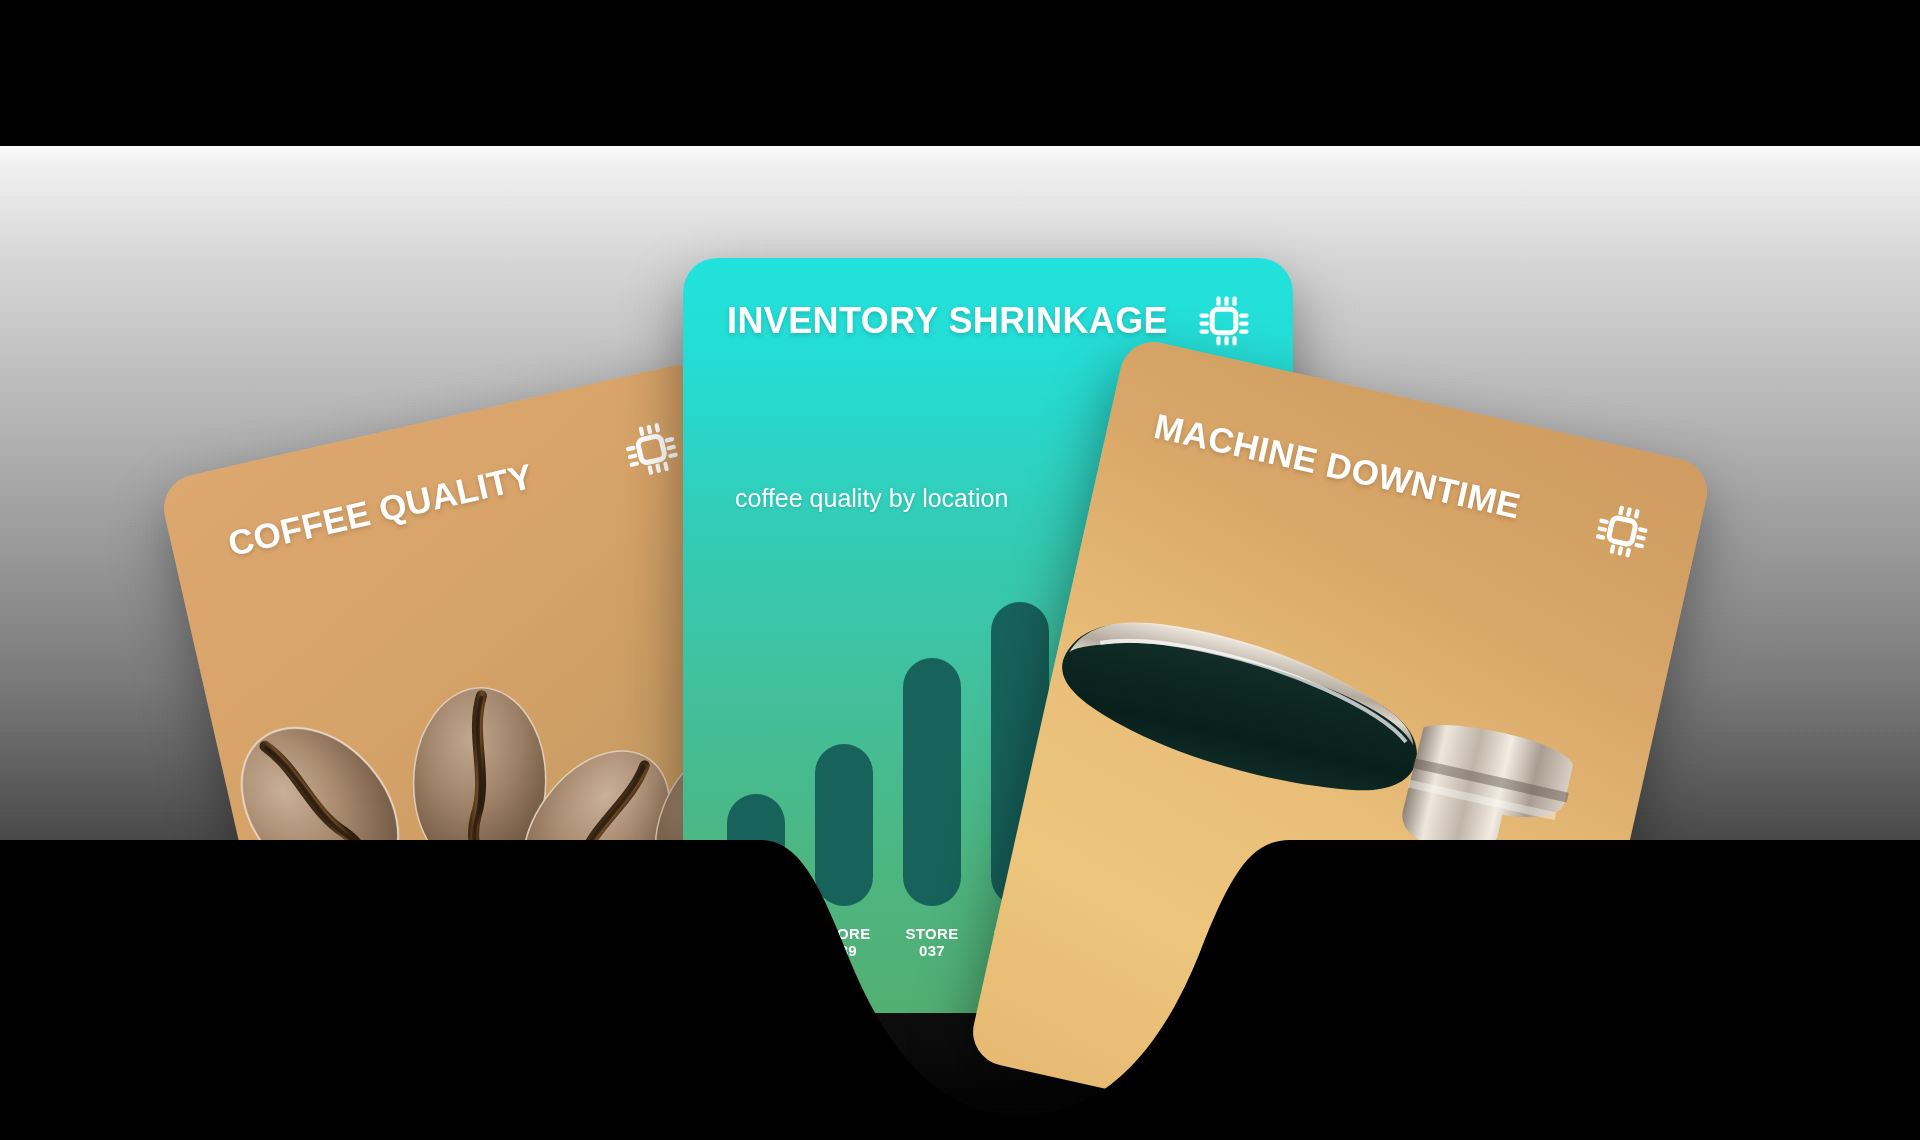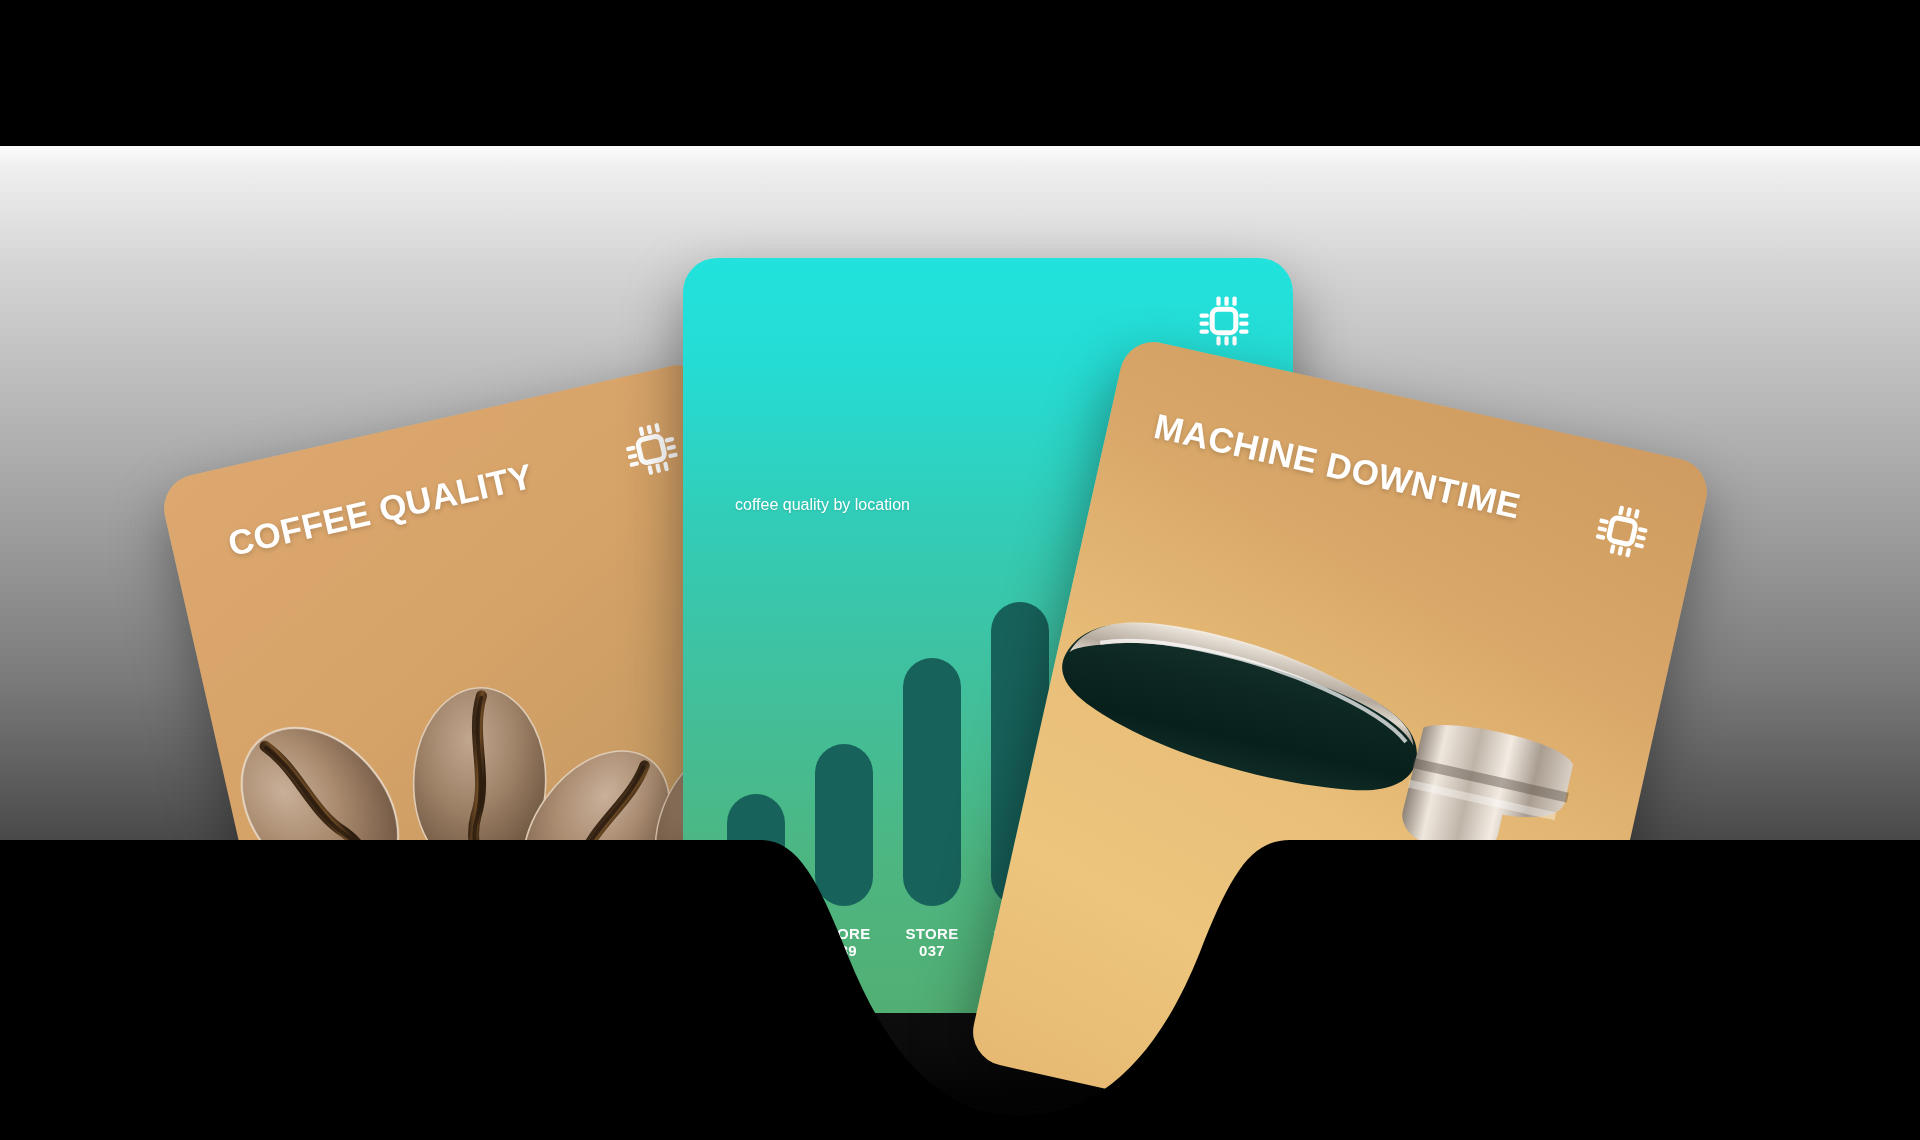--- a/index.html
+++ b/index.html
@@ -127,23 +127,23 @@
   }
   #title-machine {
     left: 46px;
     top: 62px;
     font-size: 35px;
   }
 
   .card-subtitle {
     position: absolute;
     left: 52px;
-    top: 238px;
+    top: 226px;
     color: #ffffff;
-    font-size: 16px;
+    font-size: 25px;
     font-weight: normal;
     white-space: nowrap;
     text-shadow: 0 1px 3px rgba(0,0,0,.14);
   }
 
   .chip-icon {
     position: absolute;
     width: 54px;
     height: 54px;
   }
@@ -398,20 +398,21 @@
         <rect x="3" y="42" width="11" height="5" rx="2"></rect>
         <rect x="50" y="23" width="11" height="5" rx="2"></rect>
         <rect x="50" y="32.5" width="11" height="5" rx="2"></rect>
         <rect x="50" y="42" width="11" height="5" rx="2"></rect>
       </svg>
     </span>
   </div>
 
   <div class="card" id="card-inventory-shrinkage">
 
+    <span class="card-title" id="title-inventory">INVENTORY SHRINKAGE</span>
 
     <span class="chip-icon" id="chip-inventory">
       <svg viewBox="0 0 64 64" fill="#ffffff">
         <rect x="18" y="18" width="28" height="28" rx="7" ry="7" fill="none" stroke="#ffffff" stroke-width="6"></rect>
         <rect x="23" y="3" width="5" height="11" rx="2"></rect>
         <rect x="32.5" y="3" width="5" height="11" rx="2"></rect>
         <rect x="42" y="3" width="5" height="11" rx="2"></rect>
         <rect x="23" y="50" width="5" height="11" rx="2"></rect>
         <rect x="32.5" y="50" width="5" height="11" rx="2"></rect>
         <rect x="42" y="50" width="5" height="11" rx="2"></rect>

